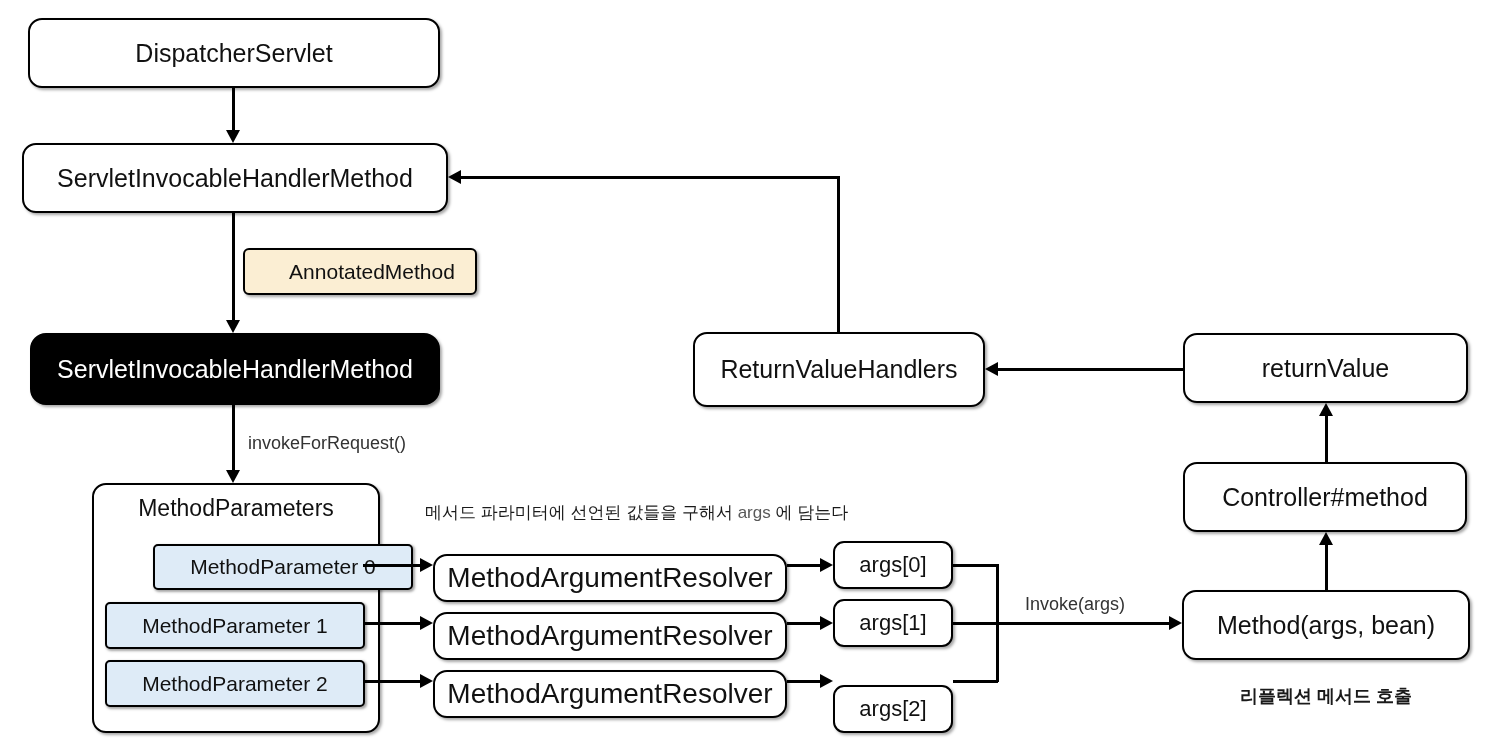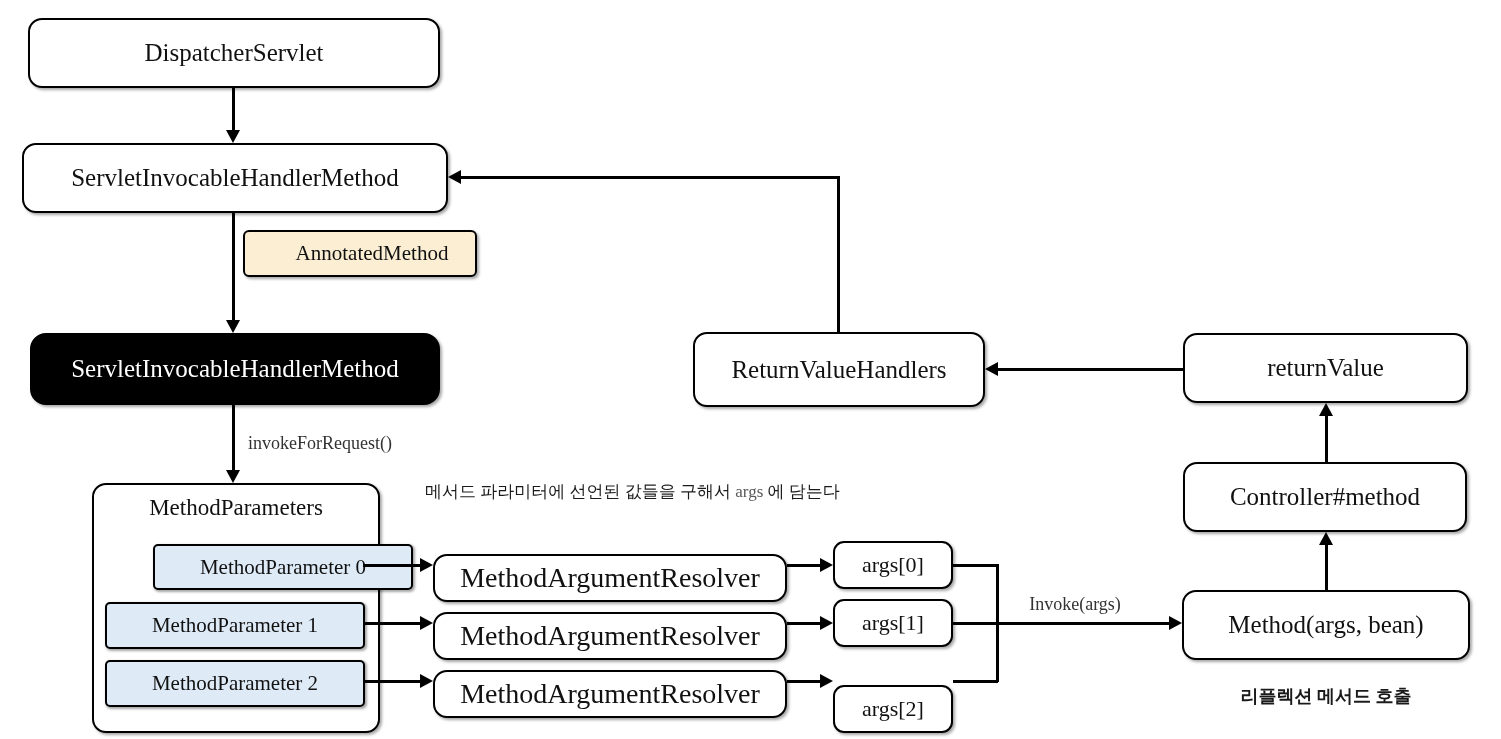--- a/index.html
+++ b/index.html
@@ -1,20 +1,20 @@
 <!DOCTYPE html>
 <html><head>
 <meta charset="utf-8">
 <style>
   html, body { margin: 0; padding: 0; background: #ffffff; }
   .canvas {
     position: relative;
     width: 1501px;
     height: 739px;
-    font-family: Liberation Serif, serif;
+    font-family: Liberation Sans, sans-serif;
     color: #111;
     overflow: hidden;
     background: #ffffff;
   }
   .box {
     position: absolute;
     box-sizing: border-box;
     background: #ffffff;
     border: 2.5px solid #000;
     border-radius: 14px;
@@ -73,21 +73,21 @@
 </style>
 </head>
 <body>
 
 <div class="canvas">
 
   <div class="box" style="left:28px; top:18px; width:412px; height:70px;">DispatcherServlet</div>
 
   <div class="box" style="left:22px; top:143px; width:426px; height:70px;">ServletInvocableHandlerMethod</div>
 
-  <div class="box tag" style="left: 243px; top: 230px; width: 234px; height: 47px; background: rgb(251, 238, 211); padding-left: 24px;">AnnotatedMethod</div>
+  <div class="box tag" style="left: 243px; top: 248px; width: 234px; height: 47px; background: rgb(251, 238, 211); padding-left: 24px;">AnnotatedMethod</div>
 
   <div class="box inverse" style="left: 30px; top: 333px; width: 410px; height: 72px; background: rgb(0, 0, 0);">ServletInvocableHandlerMethod</div>
 
   <div class="container-box" style="left:92px; top:483px; width:288px; height:250px;padding-left:41px;">
     <div class="container-title">MethodParameters</div>
     <div class="box param" style="left: 11px; top: 59px; width: 260px; height: 46px; background: rgb(222, 235, 247); margin-left: 48px;">MethodParameter 0</div>
     <div class="box param" style="left: 11px; top: 117px; width: 260px; height: 47px; background: rgb(222, 235, 247);">MethodParameter 1</div>
     <div class="box param" style="left: 11px; top: 175px; width: 260px; height: 47px; background: rgb(222, 235, 247);">MethodParameter 2</div>
   </div>
 
@@ -141,18 +141,18 @@
   <div class="hline" style="left:787px; top:680px; width:34px;"></div>
   <div class="arr right" style="left:820px; top:674px;"></div>
 
   <div class="hline" style="left:953px; top:564px; width:45px;"></div>
   <div class="hline" style="left:953px; top:680px; width:45px;"></div>
   <div class="vline" style="left:996px; top:564px; height:118px;"></div>
   <div class="hline" style="left:953px; top:622px; width:217px;"></div>
   <div class="arr right" style="left:1169px; top:616px;"></div>
   <div class="edge-label" style="left:995px; top:594px; width:160px; text-align:center;">Invoke(args)</div>
 
-  <div class="note" style="left:425px; top:480px;">
+  <div class="note" style="left:425px; top:501px;">
     <span>메서드 파라미터에 선언된 값들을 구해서 </span><span class="code">args</span><span> 에 담는다</span>
   </div>
   <div class="note bold" style="left:1182px; top:684px; width:288px;">리플렉션 메서드 호출</div>
 
 </div>
 
 </body></html>

